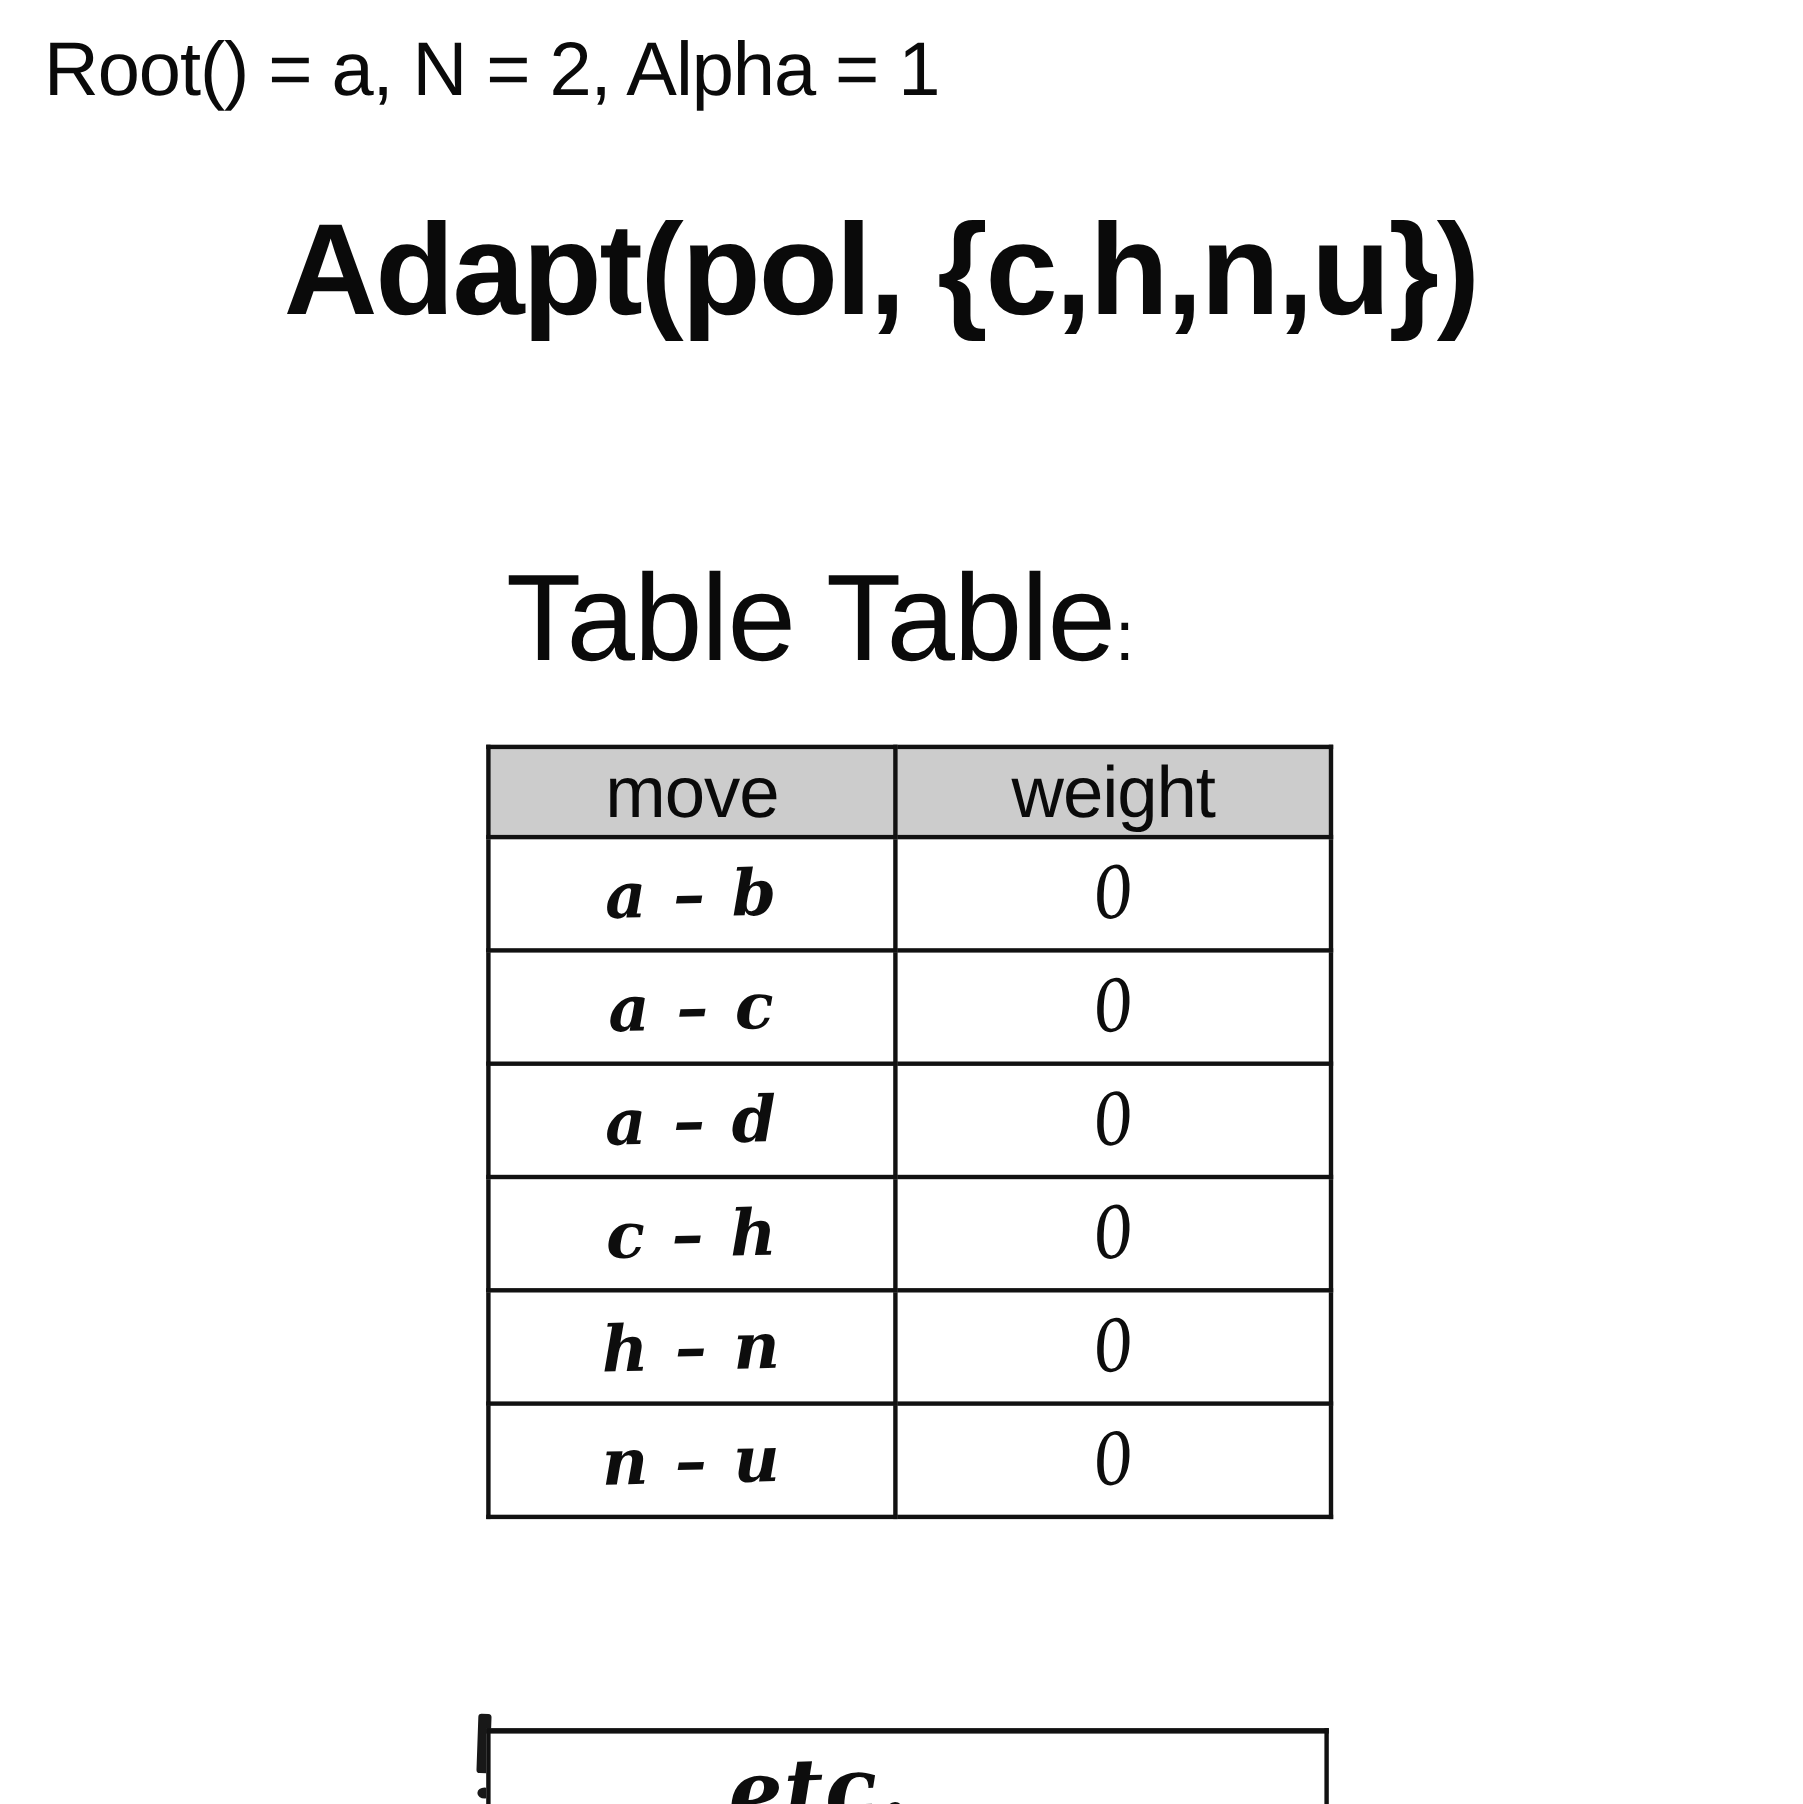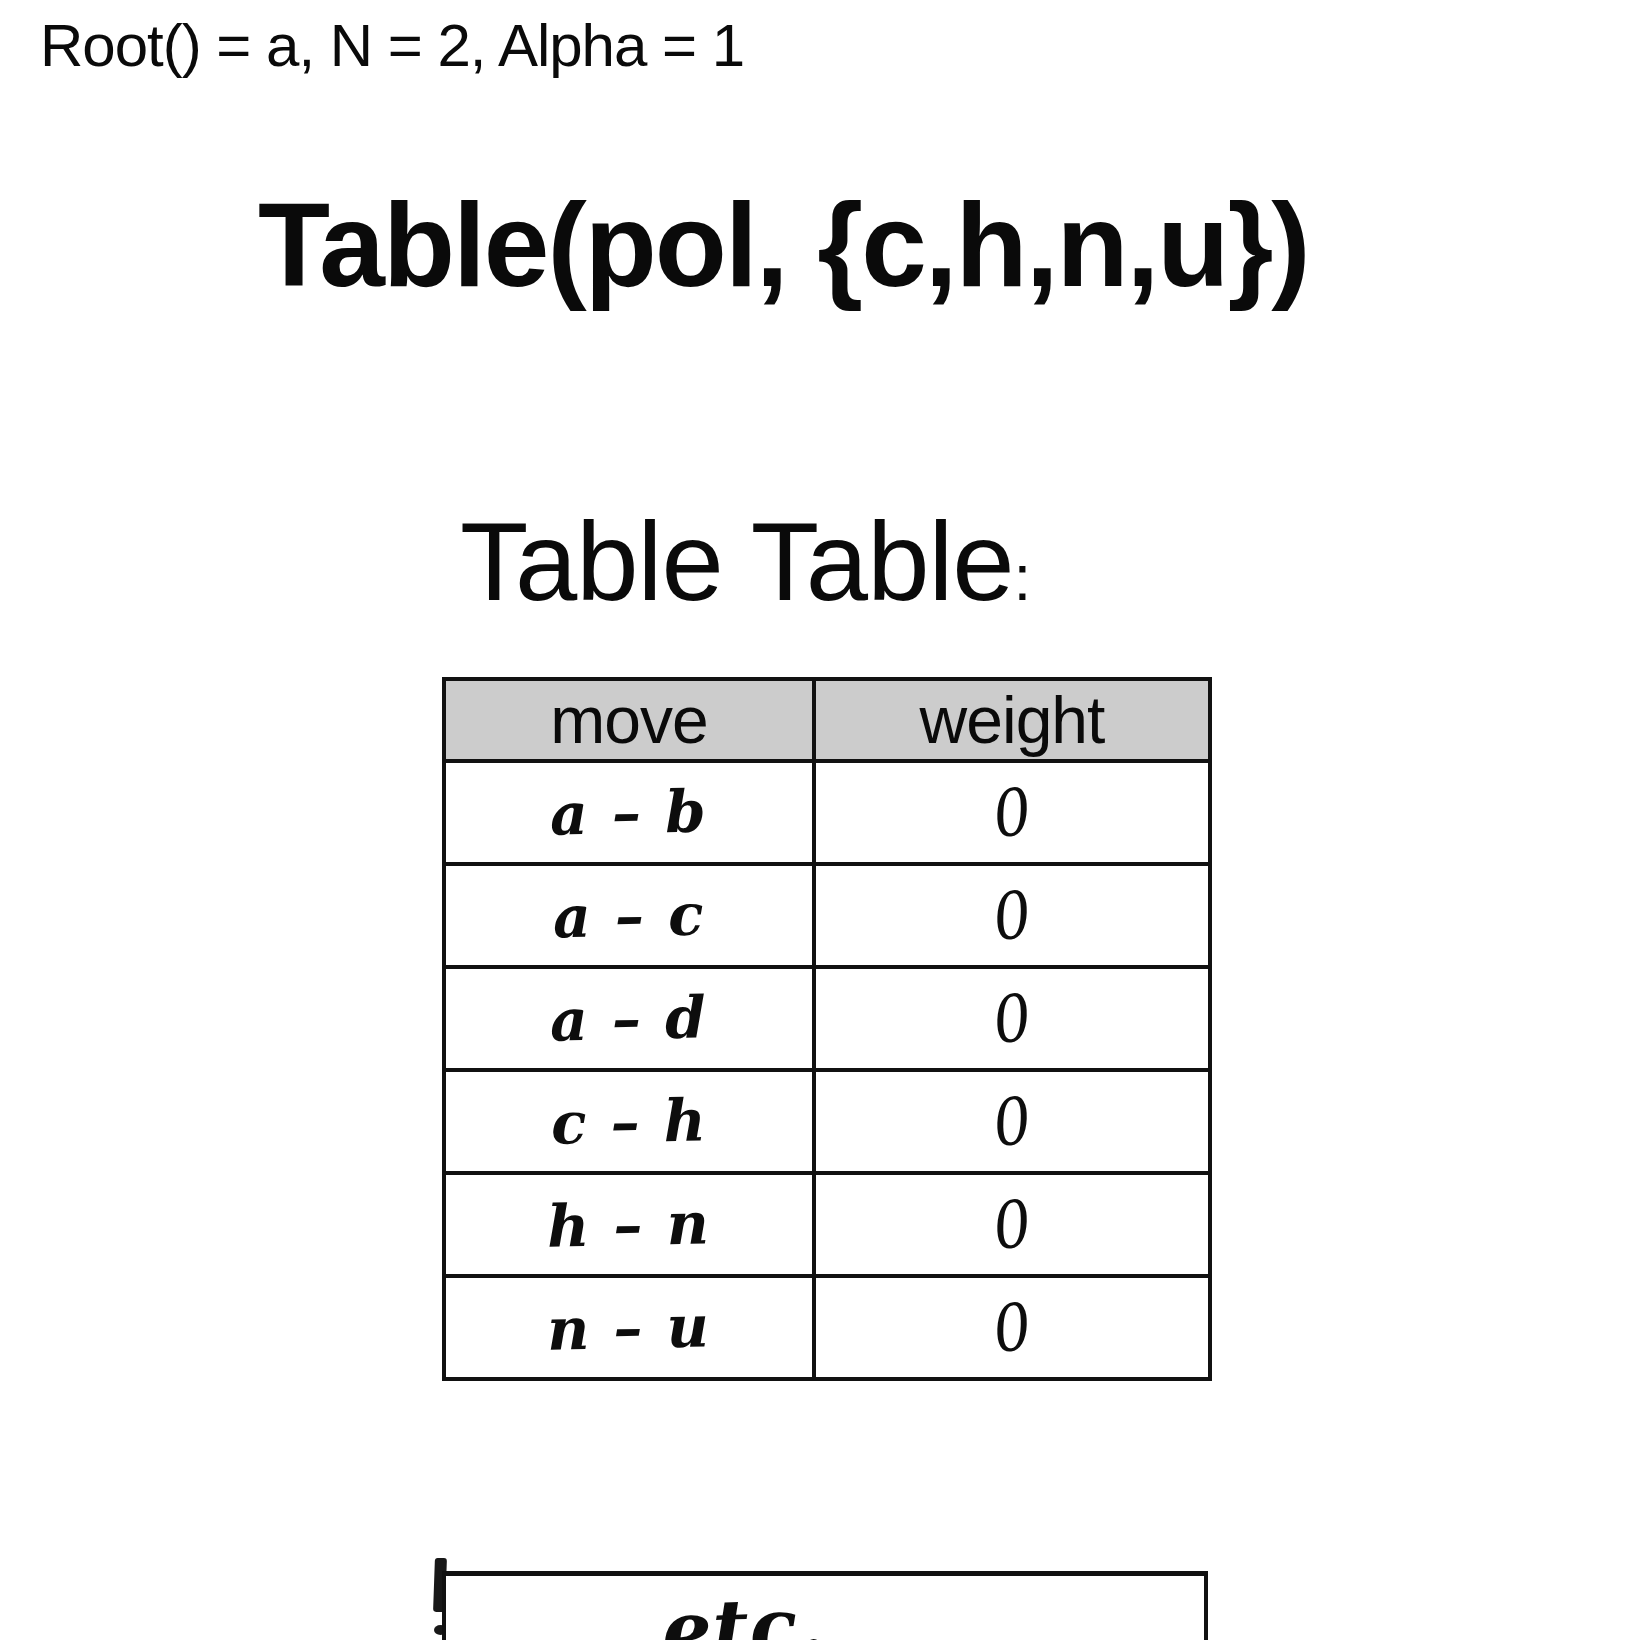--- a/index.html
+++ b/index.html
@@ -14,22 +14,22 @@
     position: relative;
     overflow: hidden;
     font-family: "Liberation Sans", sans-serif;
     color: #000000;
   }
 
   
   .hdr-line-1 {
     position: absolute;
     left: 40px;
-    top: 16px;
-    font-size: 60px;
+    top: 28px;
+    font-size: 69px;
     line-height: 1.0;
     font-weight: 400;
     letter-spacing: -1px;
     white-space: nowrap;
     color: #0a0a0a;
   }
   .hdr-line-2 {
     position: absolute;
     left: 258px;
     top: 186px;
@@ -161,21 +161,21 @@
     height: 10px;
     background: #181818;
     border-radius: 50%;
   }
 </style>
 </head>
 <body>
 
 <div class="hdr-line-1">Root() = a, N = 2, Alpha = 1</div>
 
-<div class="hdr-line-2">Table(pol, {c,h,n,u})</div>
+<div class="hdr-line-2">Adapt(pol, {c,h,n,u})</div>
 
 <div class="policy-heading">
   <span>Table Table</span><span class="colon">:</span>
 </div>
 
 <div class="policy-table-wrap">
   <table class="policy-table">
     <colgroup>
       <col class="col-move">
       <col class="col-weight">

